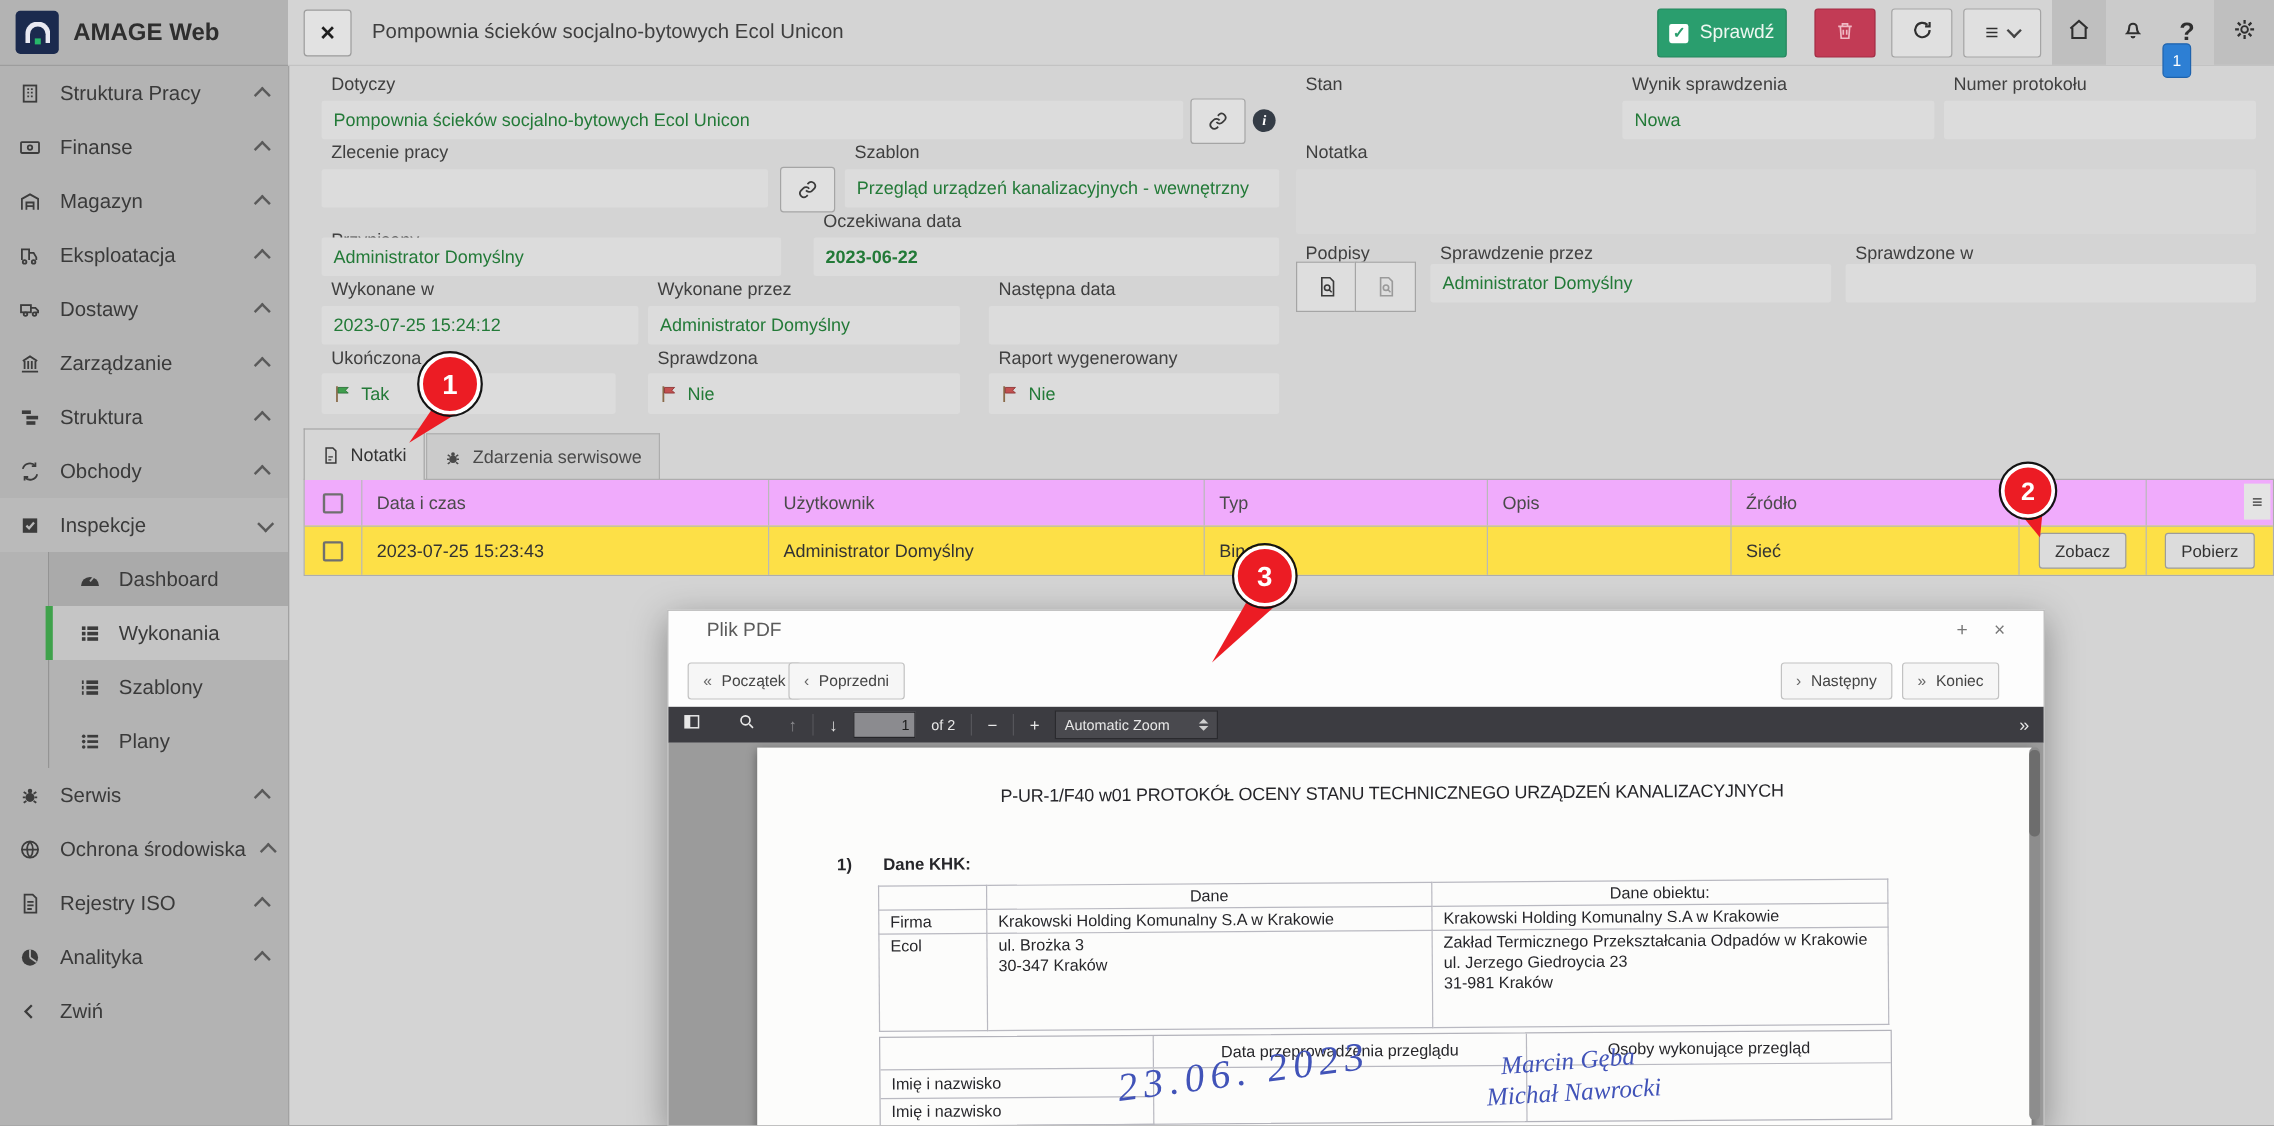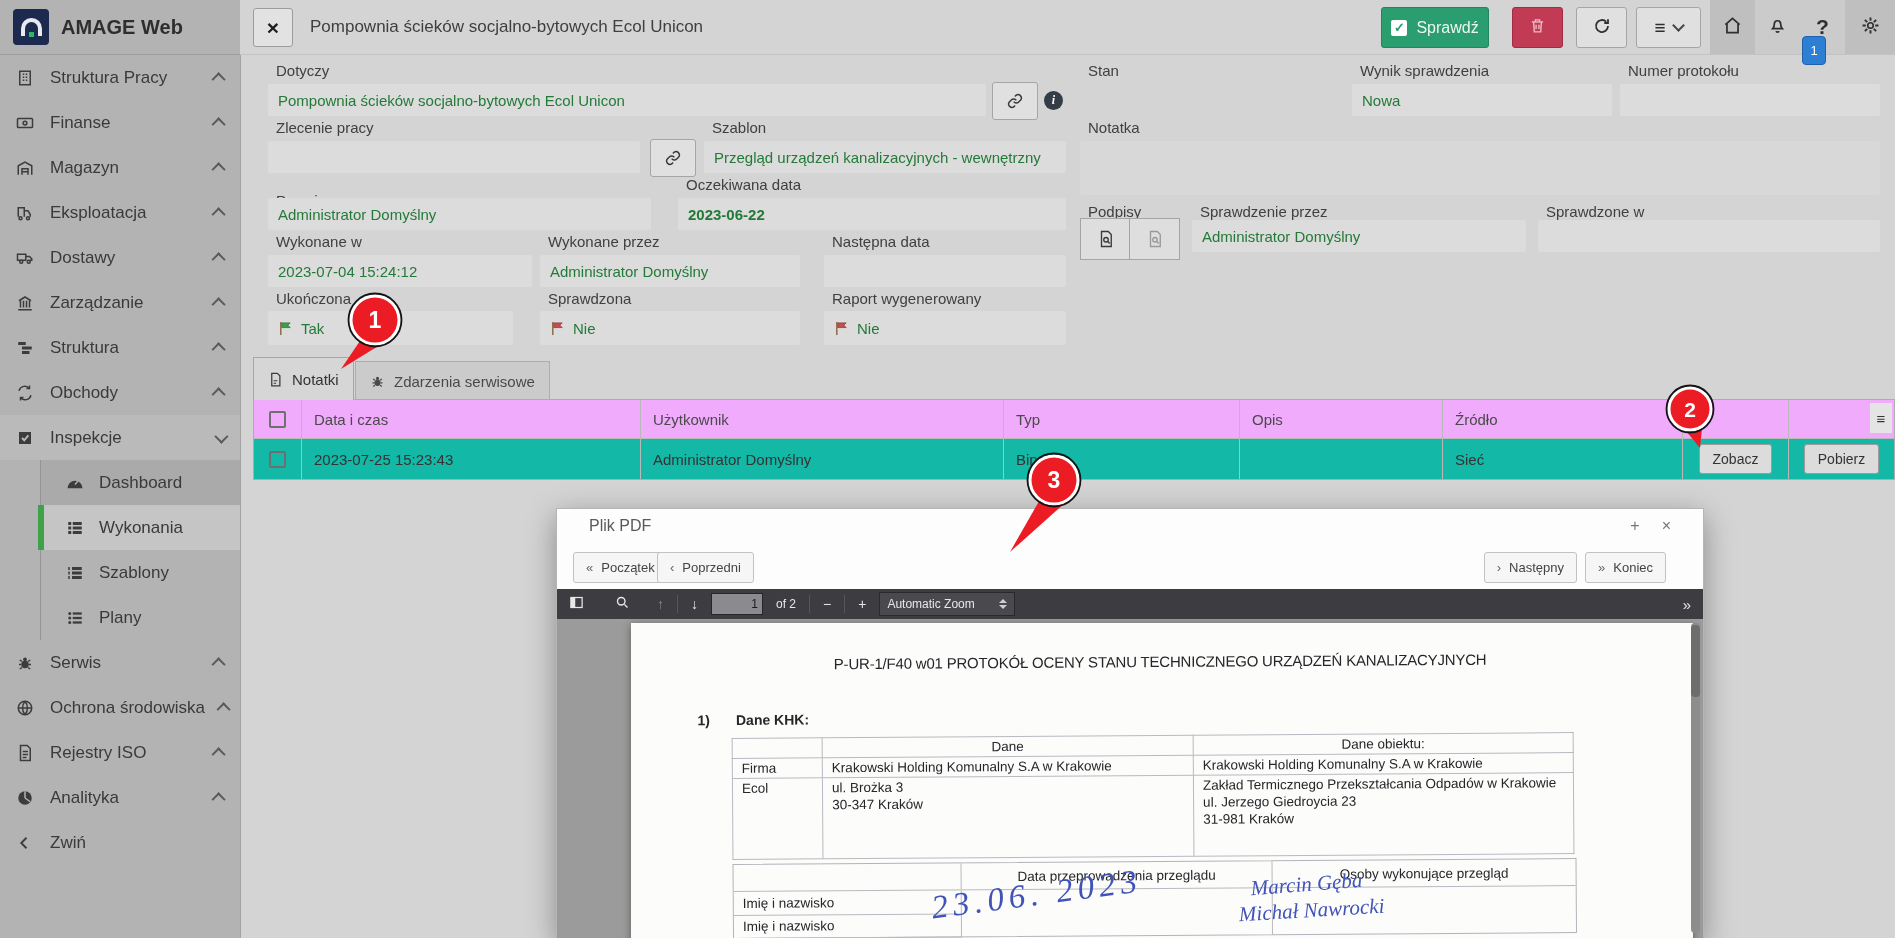--- a/index.html
+++ b/index.html
@@ -56,21 +56,21 @@
   .flag{width:15px;height:15px;margin-right:8px;flex:none;}
   
   .tab{position:absolute;display:flex;align-items:center;gap:9px;font-size:15px;padding:0 14px;cursor:pointer;}
   .tab.active{left:253px;top:357px;height:42px;background:#d6d6d6;border:1px solid #a6a6a6;border-bottom:none;color:#333;z-index:2;}
   .tab.inactive{left:355px;top:361px;height:38px;background:#cbcbcb;border:1px solid #adadad;border-bottom:none;color:#4a4a4a;}
   .tab svg{width:15px;height:15px;}
   
   .ntable{position:absolute;left:253px;top:399px;width:1640px;border:1px solid #adadad;}
   .trow{display:flex;}
   .trow.head{background:#f0abfc;height:38px;font-size:15px;color:#4a4a4a;}
-  .trow.data{background:#14b8a6;height:40px;font-size:15px;color:#333;border-top:1px solid #b9b9b9;}
+  .trow.data{background:#fde047;height:40px;font-size:15px;color:#333;border-top:1px solid #b9b9b9;}
   .tc{display:flex;align-items:center;padding:0 12px;border-right:1px solid #b9b9b9;box-sizing:border-box;overflow:hidden;white-space:nowrap;}
   .tc:last-child{border-right:none;}
   .c1{width:48px;justify-content:center;}
   .c2{width:339px;}.c3{width:363px;}.c4{width:236px;}.c5{width:203px;}.c6{width:240px;}
   .c7{width:106px;justify-content:center;}.c8{flex:1;justify-content:center;}
   .cbx{appearance:none;-webkit-appearance:none;width:17px;height:17px;border:2px solid #6f6f6f;border-radius:2px;background:transparent;margin:0;cursor:pointer;}
   .row-btn{background:#dcdcdc;border:1px solid #9c9c9c;border-radius:3px;height:30px;padding:0 13px;
      font-size:14px;color:#333;font-family:inherit;cursor:pointer;}
   .tbl-menu{position:absolute;right:2px;top:3px;width:22px;height:30px;background:#e4e4e4;display:flex;
      align-items:center;justify-content:center;font-size:15px;font-weight:bold;color:#333;cursor:pointer;}
@@ -408,21 +408,21 @@
   </div>
   <div class="flabel" style="left:712px;top:119px;">Szablon</div>
   <div class="fbox" style="left:704px;top:141px;width:342px;">Przegląd urządzeń kanalizacyjnych - wewnętrzny</div>
 
   <div class="flabel" style="left:276px;top:192px;">Przypisany</div>
   <div class="fbox" style="left:268px;top:198px;width:363px;">Administrator Domyślny</div>
   <div class="flabel" style="left:686px;top:176px;">Oczekiwana data</div>
   <div class="fbox" style="left:678px;top:198px;width:368px;font-weight:bold;">2023-06-22</div>
 
   <div class="flabel" style="left:276px;top:233px;">Wykonane w</div>
-  <div class="fbox" style="left:268px;top:255px;width:244px;">2023-07-04 15:24:12</div>
+  <div class="fbox" style="left:268px;top:255px;width:244px;">2023-07-25 15:24:12</div>
   <div class="flabel" style="left:548px;top:233px;">Wykonane przez</div>
   <div class="fbox" style="left:540px;top:255px;width:240px;">Administrator Domyślny</div>
   <div class="flabel" style="left:832px;top:233px;">Następna data</div>
   <div class="fbox" style="left:824px;top:255px;width:222px;"></div>
 
   <div class="flabel" style="left:276px;top:290px;">Ukończona</div>
   <div class="fbox" style="left:268px;top:311px;width:225px;height:34px;">
     <svg class="flag" viewBox="0 0 16 16">
         <path d="M3 1v14" stroke="#8a6b4a" stroke-width="1.6"></path>
         <path d="M4 2h9l-2.5 2.5L13 7H4z" fill="#3f9e4d" stroke="#2d7239" stroke-width=".8"></path>

